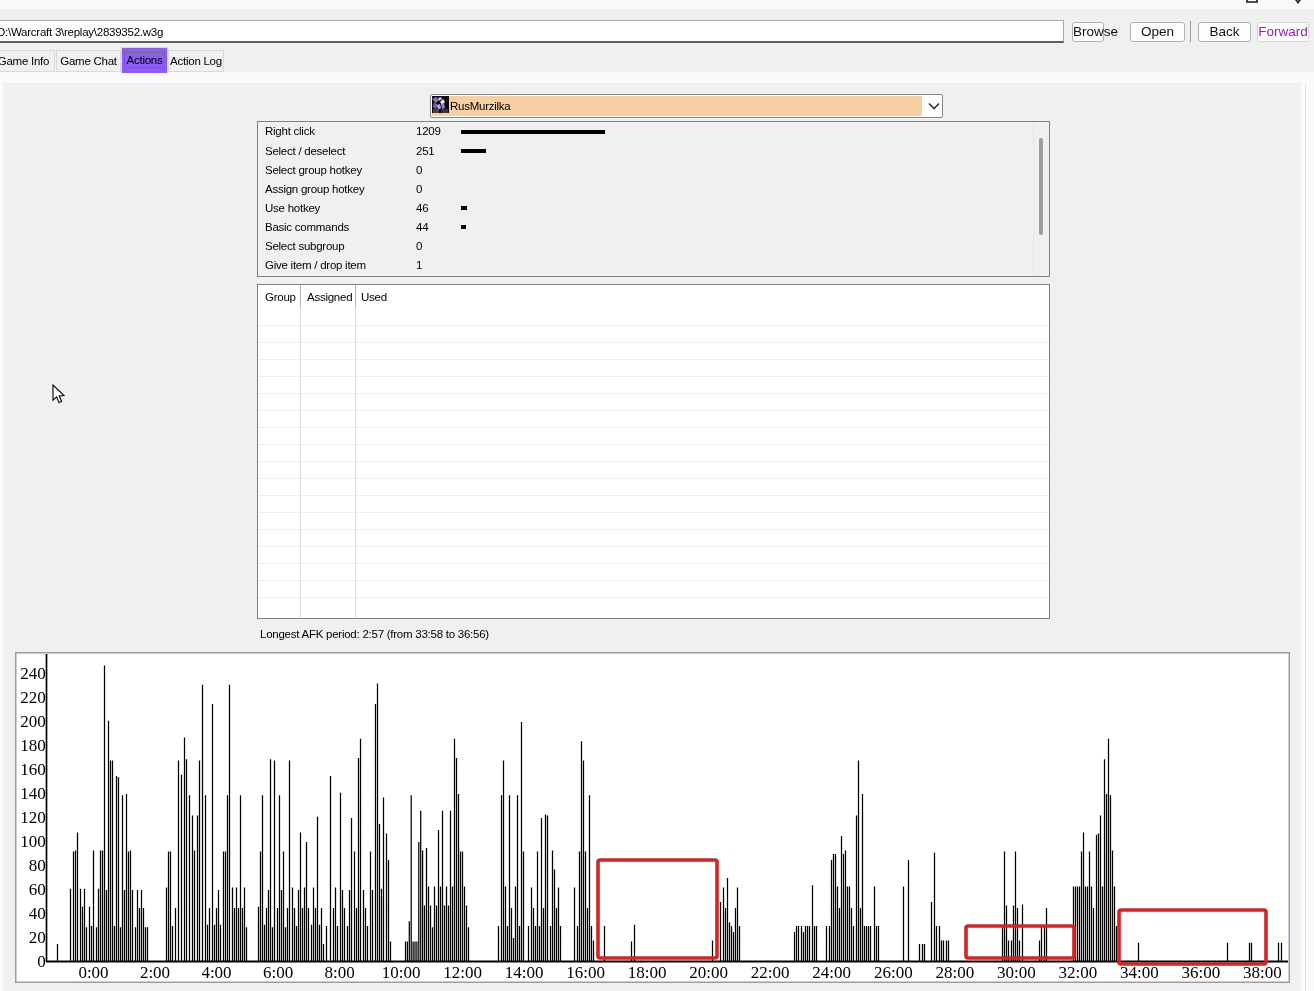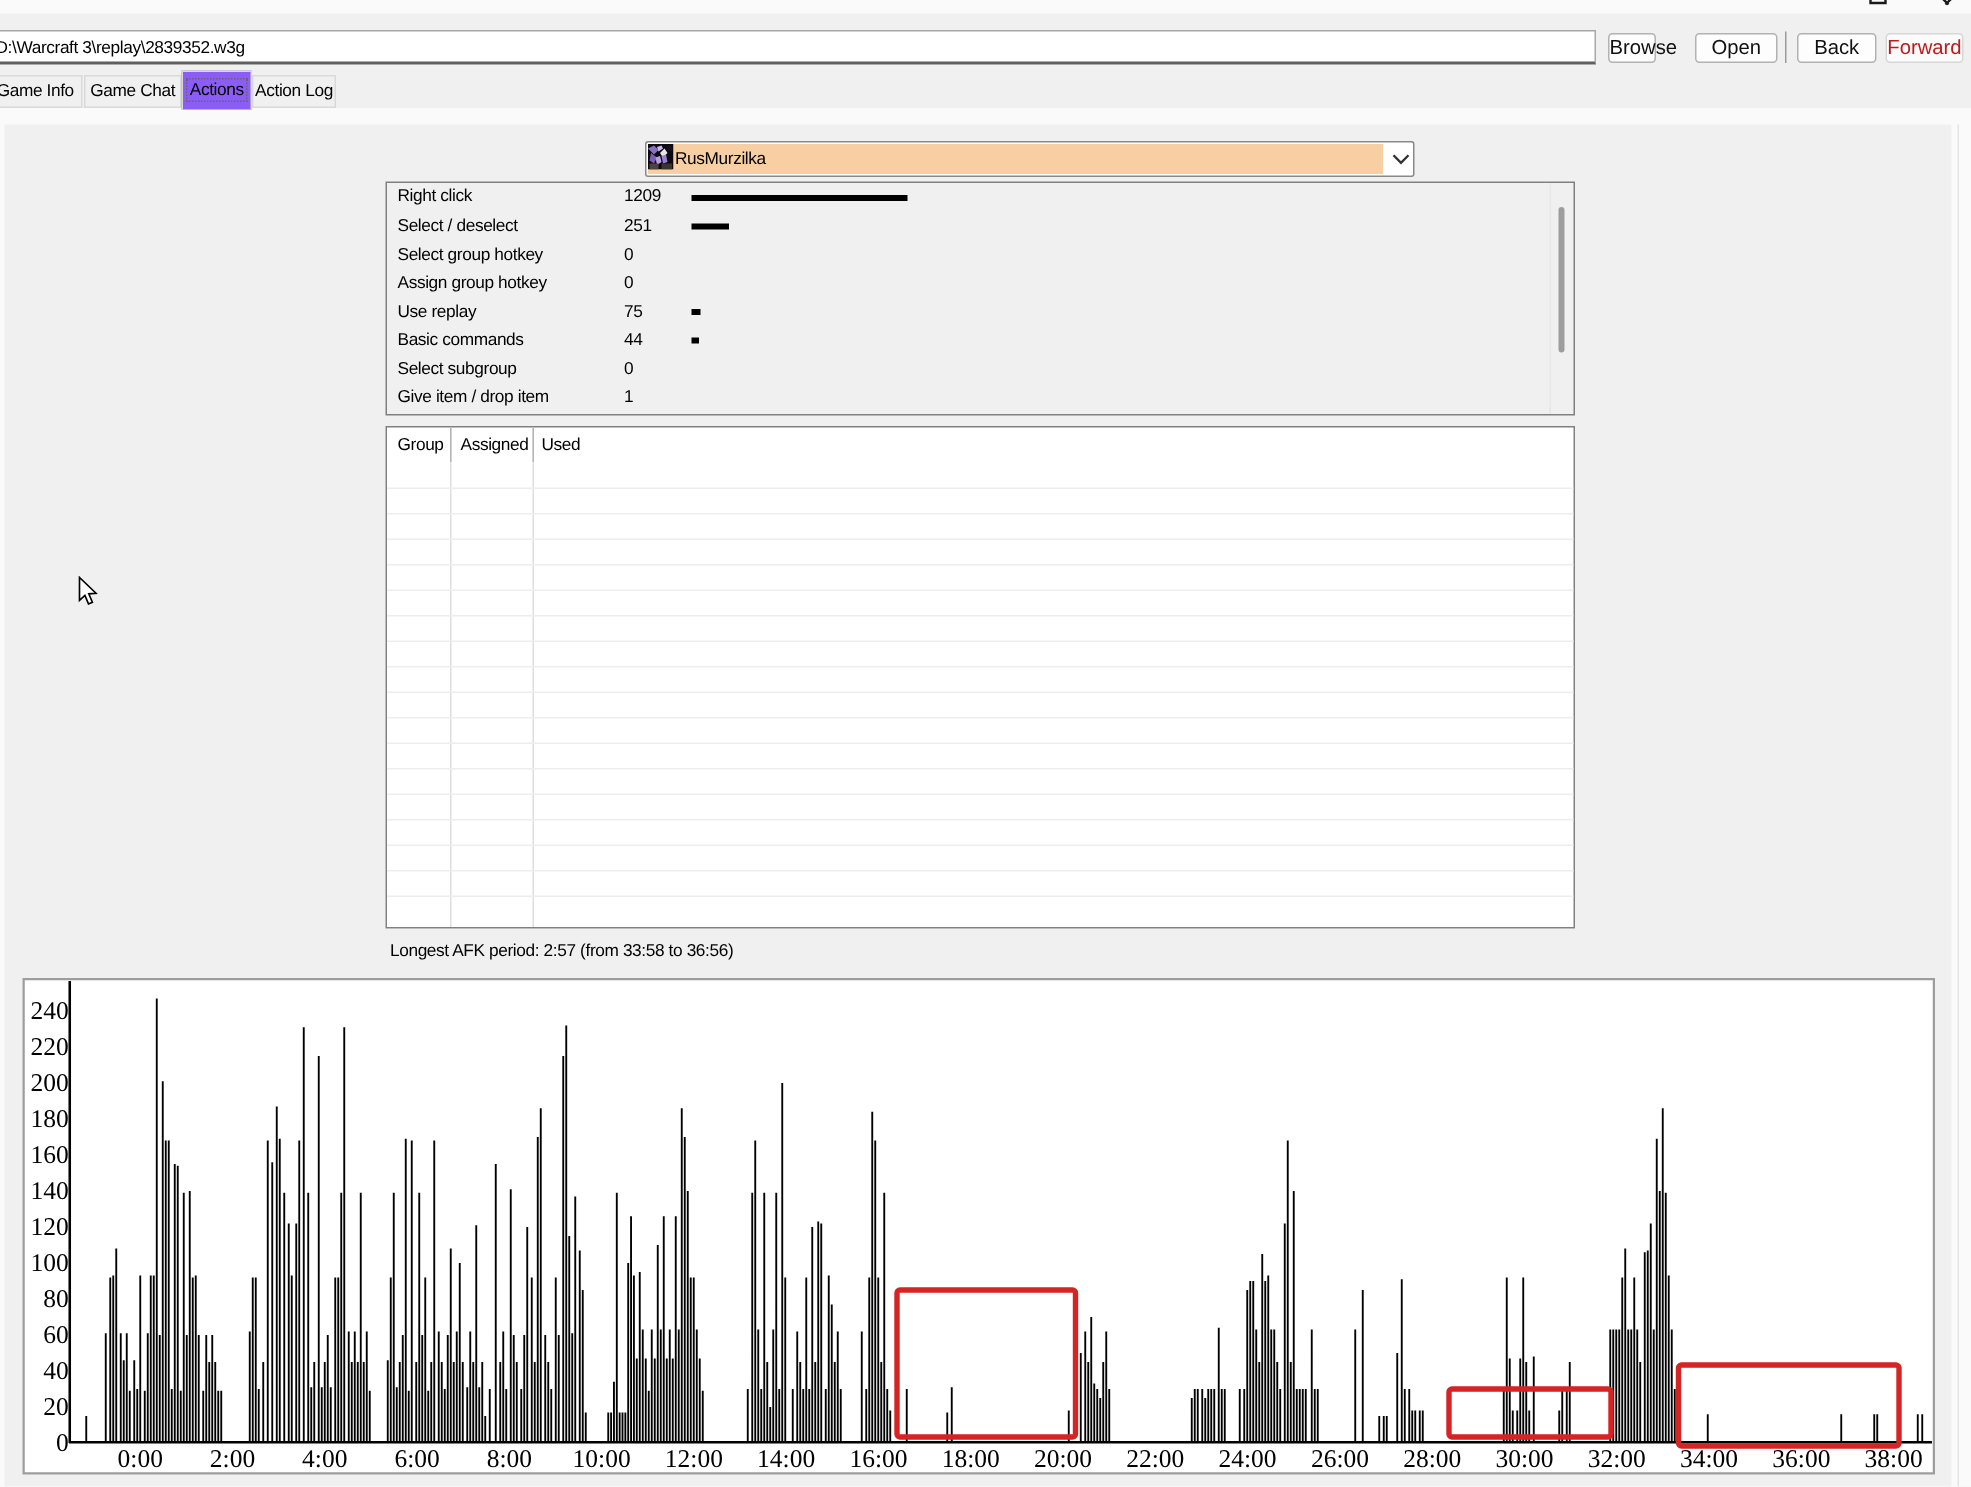--- a/index.html
+++ b/index.html
@@ -12,21 +12,21 @@
 <svg class="abs" style="left:1240px;top:0" width="70" height="6" viewBox="0 0 70 6">
 <path d="M7 -4h10v6H7z" fill="none" stroke="#1a1a1a" stroke-width="1.6"></path>
 <path d="M52 -4l7 7M64 -4l-7 7" fill="none" stroke="#1a1a1a" stroke-width="1.6"></path>
 </svg>
 <div class="abs" style="left:-2px;top:20px;width:1066px;height:23px;background:#fff;border:1px solid #a8a8a8;border-bottom:2px solid #5f5f5f"></div>
 <div class="t" style="left:-3px;top:25px">D:\Warcraft 3\replay\2839352.w3g</div>
 <div class="btn" style="left:1072px;width:32px">Browse</div>
 <div class="btn" style="left:1130px;width:55px">Open</div>
 <div class="abs" style="left:1190px;top:21px;width:1px;height:21px;background:#9a9a9a"></div>
 <div class="btn" style="left:1198px;width:53px">Back</div>
-<div class="btn" style="left:1257px;width:52px;background:#fbfbfb;border-color:#d7d7d7;color:#b91c1c">Forward</div>
+<div class="btn" style="left:1257px;width:52px;background:#fbfbfb;border-color:#d7d7d7;color:#a21caf">Forward</div>
 <div class="abs" style="left:0;top:72px;width:1314px;height:919px;background:#fafafa"></div>
 <div class="tab" style="left:-8px;width:63px">Game Info</div>
 <div class="tab" style="left:56px;width:65px">Game Chat</div>
 <div class="tab" style="left:168px;width:56px">Action Log</div>
 <div class="tab" style="left:121px;top:47px;width:47px;height:26px;background:#8b5cf6;border-bottom:none;line-height:24px;z-index:2"><span style="border:1px dotted #666;padding:1px 2px">Actions</span></div>
 <div class="abs" style="left:3px;top:83px;width:1298px;height:908px;background:#f0f0f0"></div>
 <div class="abs" style="left:1305px;top:83px;width:1px;height:908px;background:#e3e3e3"></div>
 
 <div class="abs" style="left:430px;top:94px;width:513px;height:24px;background:#fff;border:1px solid #898989;border-radius:2px"></div>
 <div class="abs" style="left:432px;top:96px;width:490px;height:20px;background:#f8cfa2"></div>
@@ -53,22 +53,22 @@
 <div class="t" style="left:265px;top:124px">Right click</div>
 <div class="t" style="left:416px;top:124px">1209</div>
 <div class="abs" style="left:461px;top:130px;width:144px;height:4px;background:#000"></div>
 <div class="t" style="left:265px;top:144px">Select / deselect</div>
 <div class="t" style="left:416px;top:144px">251</div>
 <div class="abs" style="left:461px;top:149px;width:25px;height:4px;background:#000"></div>
 <div class="t" style="left:265px;top:163px">Select group hotkey</div>
 <div class="t" style="left:416px;top:163px">0</div>
 <div class="t" style="left:265px;top:182px">Assign group hotkey</div>
 <div class="t" style="left:416px;top:182px">0</div>
-<div class="t" style="left:265px;top:201px">Use replay</div>
-<div class="t" style="left:416px;top:201px">75</div>
+<div class="t" style="left:265px;top:201px">Use hotkey</div>
+<div class="t" style="left:416px;top:201px">46</div>
 <div class="abs" style="left:461px;top:206px;width:6px;height:4px;background:#000"></div>
 <div class="t" style="left:265px;top:220px">Basic commands</div>
 <div class="t" style="left:416px;top:220px">44</div>
 <div class="abs" style="left:461px;top:225px;width:5px;height:4px;background:#000"></div>
 <div class="t" style="left:265px;top:239px">Select subgroup</div>
 <div class="t" style="left:416px;top:239px">0</div>
 <div class="t" style="left:265px;top:258px">Give item / drop item</div>
 <div class="t" style="left:416px;top:258px">1</div>
 
 <div class="abs" style="left:257px;top:284px;width:793px;height:335px;background:#fff;border:1px solid #808080"></div>

